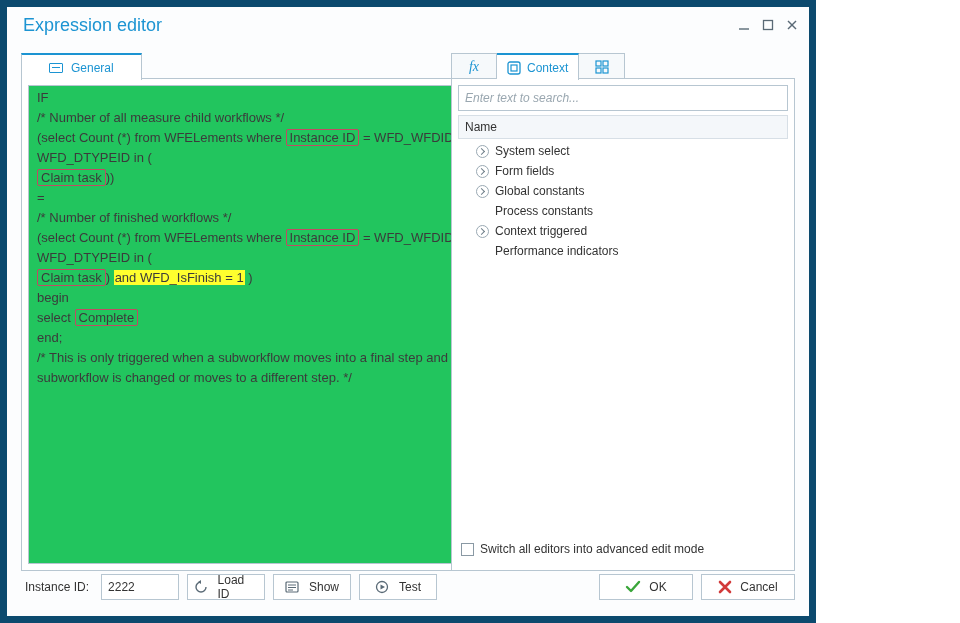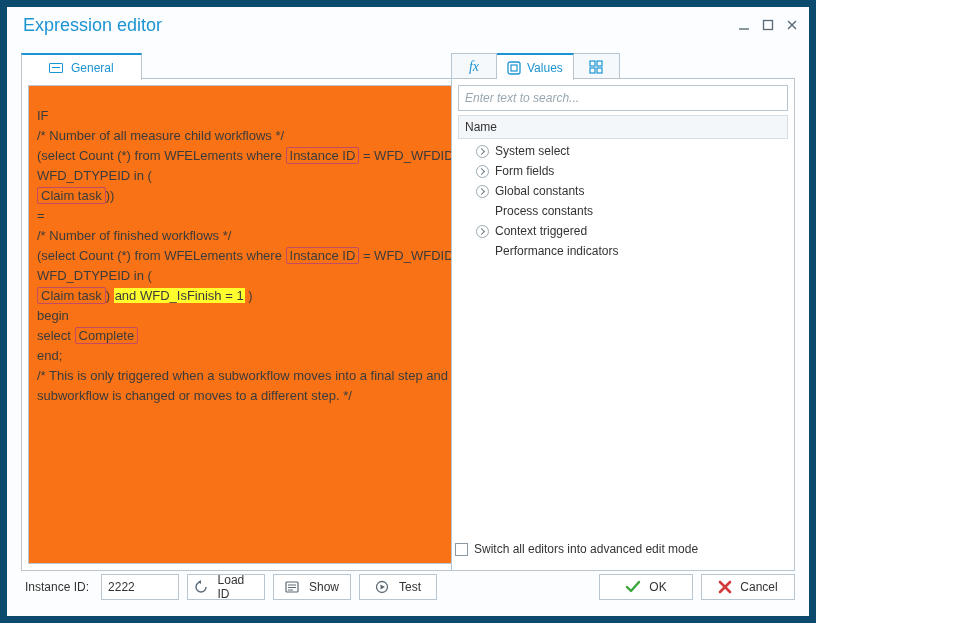--- a/index.html
+++ b/index.html
@@ -34,22 +34,22 @@
     color:#1c94d2;
   }
   .tab.active { border-top:2px solid #1c94d2; }
   .tab-icon { width:14px; height:10px; border:1.4px solid #1c94d2; border-radius:1px; position:relative; }
   .tab-icon::before { content:""; position:absolute; left:2px; right:2px; top:3px; border-top:1.4px solid #1c94d2; }
   .tabcontent {
     position:absolute; top:27px; left:0; right:0; height:493px;
     border:1px solid #b7c6d1; background:#fff;
   }
   .editor {
-    position:absolute; inset:6px; border:1px solid #b7c6d1; background:#f97316;
-    padding:20px 8px; font-size:13px; line-height:20px; color:#3b3b3b; overflow:auto;
+    position:absolute; inset:6px; border:1px solid #b7c6d1; background:#22c55e;
+    padding:2px 8px; font-size:13px; line-height:20px; color:#3b3b3b; overflow:auto;
   }
   .editor .scroll-gutter {
     position:absolute; right:0; top:0; width:16px; height:20px; background:#e6e6e6;
   }
   .tag {
     border:1px solid #c24a63; padding:0 3px; border-radius:2px; color:#3b3b3b;margin-top:12px;
   }
   .hl { background:#ffff2e; padding:0 1px; }
   .footer-row {
     position:absolute; left:0; right:0; bottom:0; height:30px;
@@ -228,21 +228,21 @@
     <div class="right-pane">
       <div class="rtabs">
         <div class="rtab">
           <span style="font-style:italic; color:#1c94d2; font-family:serif; font-size:14px;">fx</span>
         </div>
         <div class="rtab active">
           <svg width="14" height="14">
             <rect x="1" y="1" width="12" height="12" rx="2" fill="none" stroke="#1c94d2" stroke-width="1.3"></rect>
             <rect x="4" y="4" width="6" height="6" fill="none" stroke="#1c94d2" stroke-width="1.2"></rect>
           </svg>
-          <span>Values</span>
+          <span>Context</span>
         </div>
         <div class="rtab">
           <svg width="14" height="14">
             <rect x="1" y="1" width="5" height="5" fill="none" stroke="#1c94d2" stroke-width="1.2"></rect>
             <rect x="8" y="1" width="5" height="5" fill="none" stroke="#1c94d2" stroke-width="1.2"></rect>
             <rect x="1" y="8" width="5" height="5" fill="none" stroke="#1c94d2" stroke-width="1.2"></rect>
             <rect x="8" y="8" width="5" height="5" fill="none" stroke="#1c94d2" stroke-width="1.2"></rect>
           </svg>
         </div>
       </div>
@@ -278,21 +278,21 @@
             <span>Context triggered</span>
           </div>
           <div class="tree-row">
             <span class="sp" style="width:25px;"></span>
             <span>Performance indicators</span>
           </div>
         </div>
       </div>
 
       <div class="right-footer">
-        <div class="chkrow" style="position:absolute; top:-30px; left:2px;">
+        <div class="chkrow" style="position:absolute; top:-30px; left:8px;">
           <span class="chk"></span>
           <span>Switch all editors into advanced edit mode</span>
         </div>
         <div></div>
         <div class="actionbtns">
           <div class="btn" style="width:94px;">
             <svg width="16" height="14">
                 <path d="M2 7 L6 11 L14 2" fill="none" stroke="#3aa63a" stroke-width="2.4" stroke-linecap="round" stroke-linejoin="round"></path>
               </svg>
             <span>OK</span>

